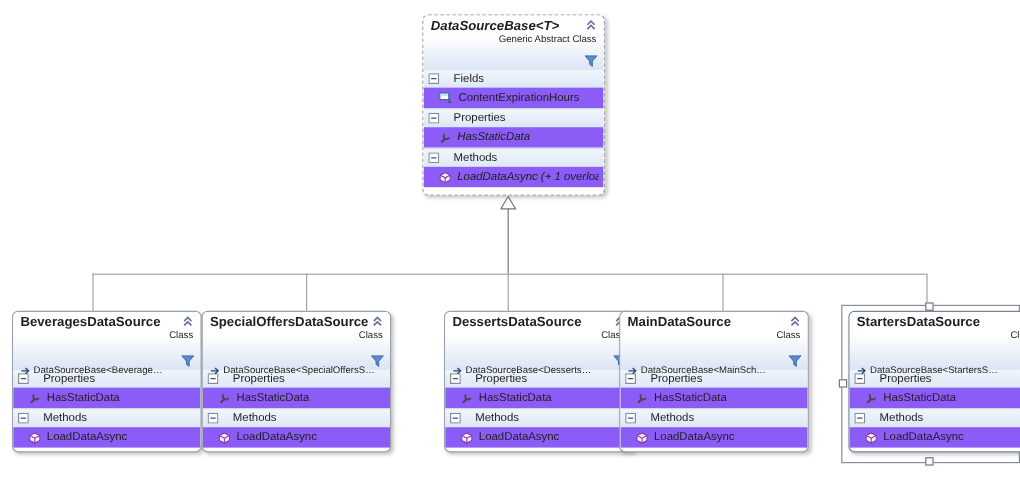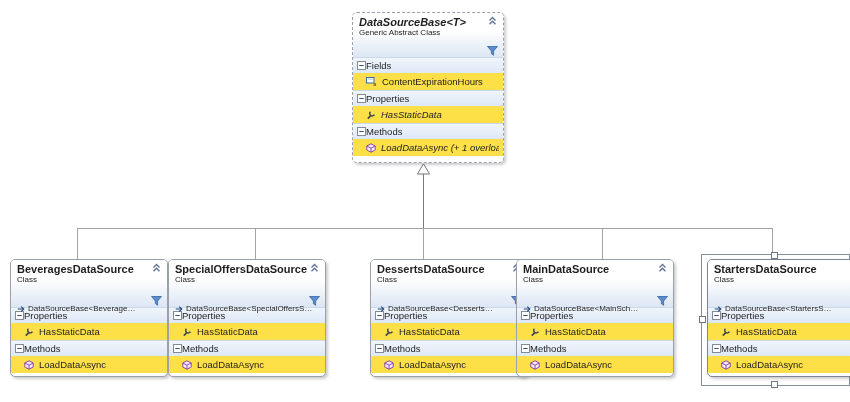--- a/index.html
+++ b/index.html
@@ -11,34 +11,34 @@
   .hline,.vline{position:absolute;background:#a3a3a3;}
   .hline{height:1px;}
   .vline{width:1px;}
   .arrow-line{background:#7a7a7a;}
   
   .cbox{
     position:absolute;background:#fff;border:1px solid #9aa1ab;border-radius:5px;
     box-shadow:2px 2px 3px rgba(110,110,110,.35);box-sizing:border-box;overflow:hidden;
   }
   .cbox.abstract{border-style:dashed;}
-  .hdr{position:relative;background:linear-gradient(#ffffff 40%,#dce6f4);padding:3px 6px 0 6px;box-sizing:border-box;}
+  .hdr{position:relative;background:linear-gradient(#ffffff 40%,#dce6f4);padding:3px 6px 0 6px;box-sizing:border-box;text-align:right;}
   .title-row{display:flex;justify-content:space-between;align-items:flex-start;}
   .title{font-weight:bold;font-size:11px;line-height:12px;white-space:nowrap;}
   .abstract .title, .abstract .member-label{font-style:italic;}
   .kind{font-size:8px;line-height:10px;color:#222;}
   .base-row{display:flex;align-items:center;gap:3px;font-size:8px;line-height:10px;white-space:nowrap;overflow:hidden;margin-top:19px;}
   .filter-row{position:absolute;right:5px;bottom:1px;line-height:0;}
   .sect{
-    display:flex;align-items:center;gap:0;height:15px;padding:0 4px;
+    display:flex;align-items:center;gap:12px;height:15px;padding:0 4px;
     background:linear-gradient(#f0f5fb,#dde8f6);border-top:1px solid #ccd8ea;
     font-size:9.5px;
     text-align:center;
   }
-  .member{display:flex;align-items:center;gap:5px;height:17px;padding:0 4px 0 13px;background:#fde047;font-size:9.5px;}
+  .member{display:flex;align-items:center;gap:5px;height:17px;padding:0 4px 0 13px;background:#8b5cf6;font-size:9.5px;}
   .member-label{white-space:nowrap;overflow:hidden;}
   .icon{line-height:0;flex:none;}
   
   .sel-frame{position:absolute;border:1px solid #868d99;background:transparent;}
   .handle{position:absolute;width:5px;height:5px;background:#fff;border:1px solid #6e7685;}
 </style>
 </head>
 <body>
 
 <svg width="0" height="0" style="position:absolute">

